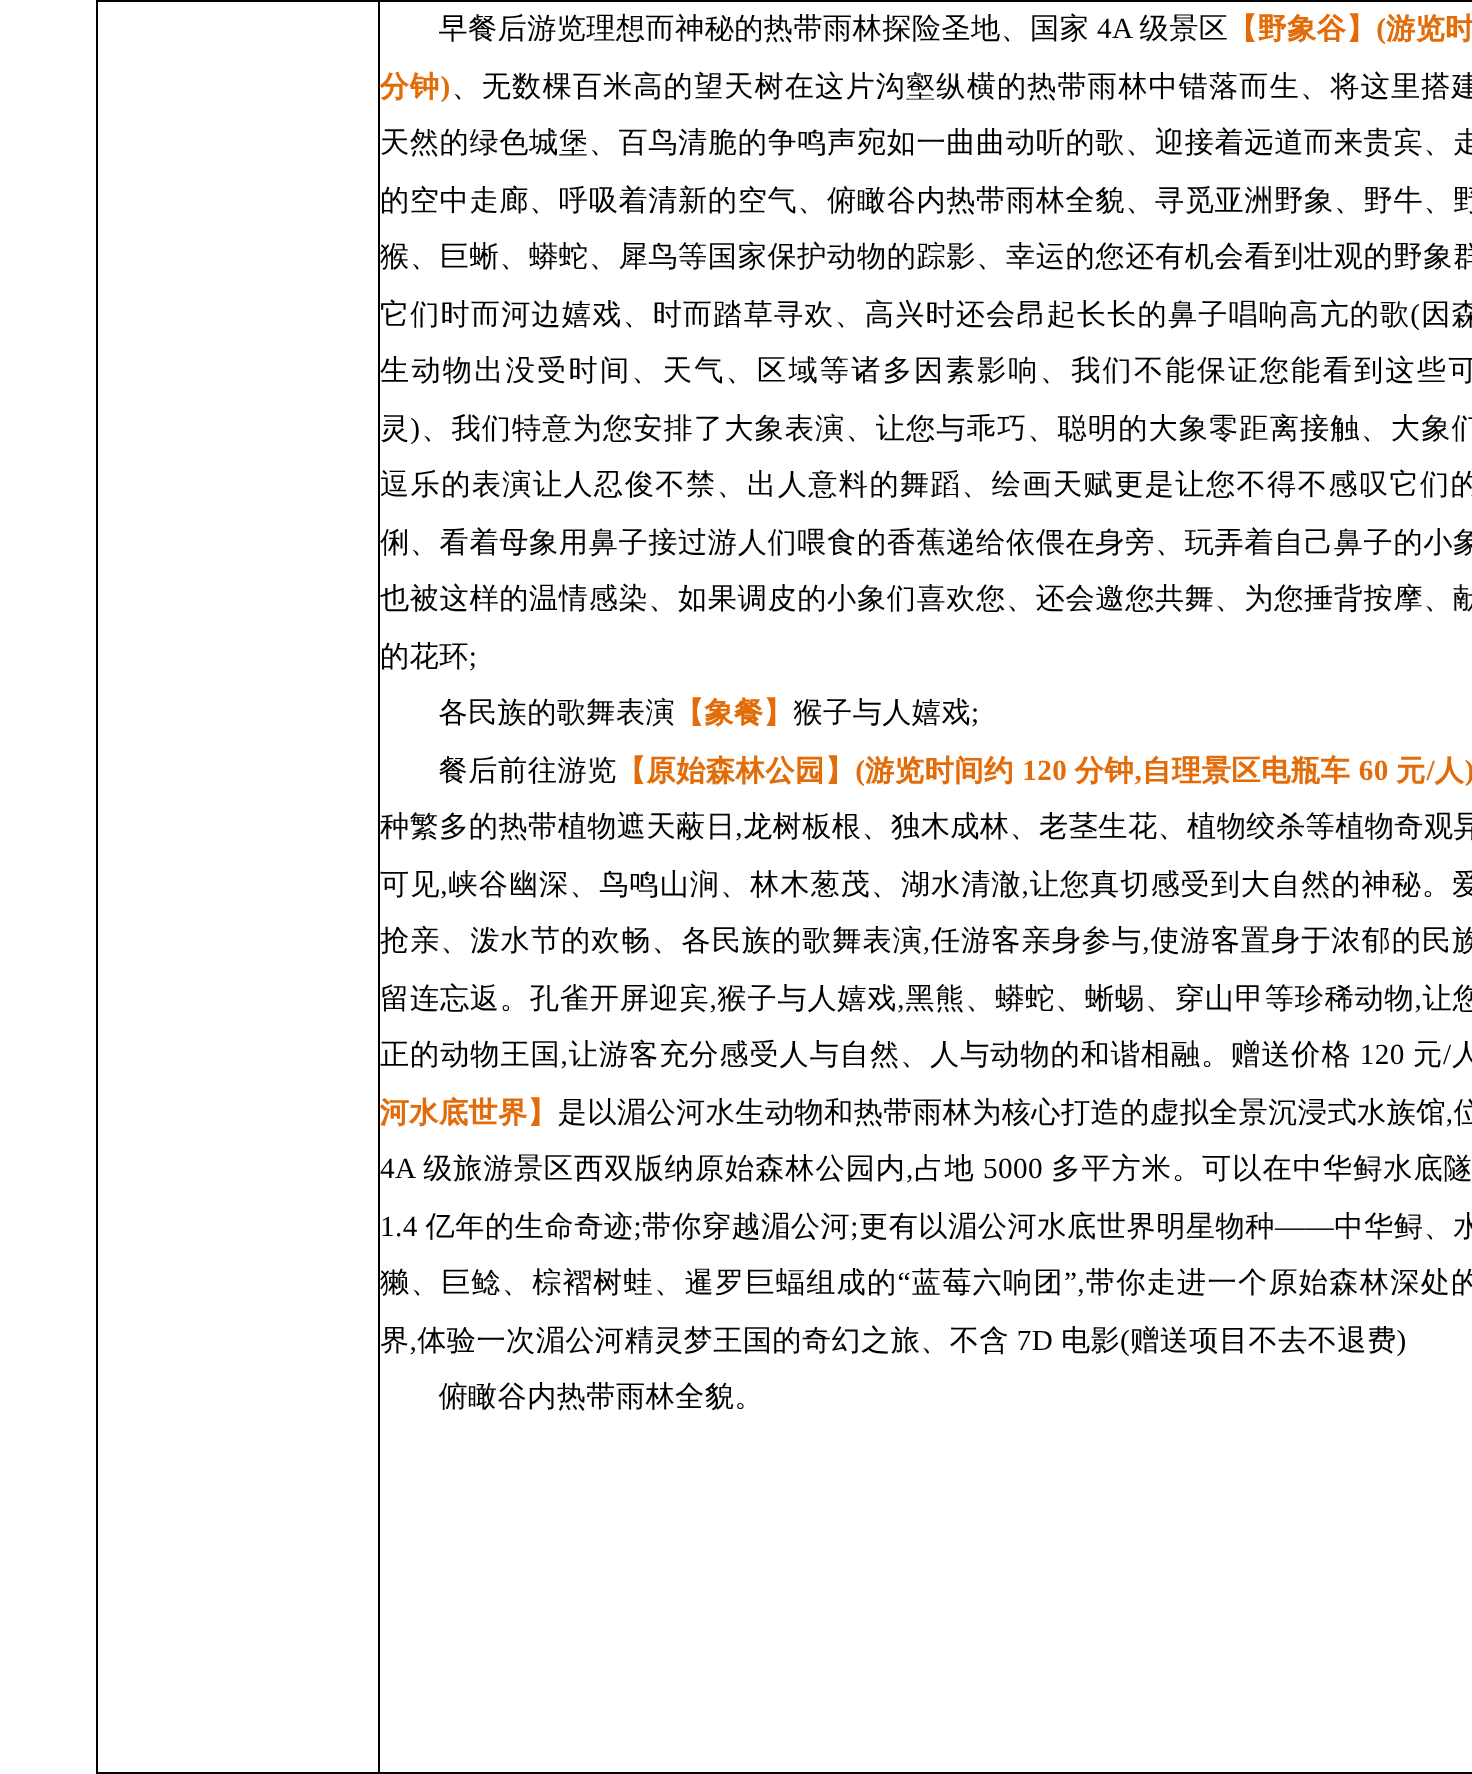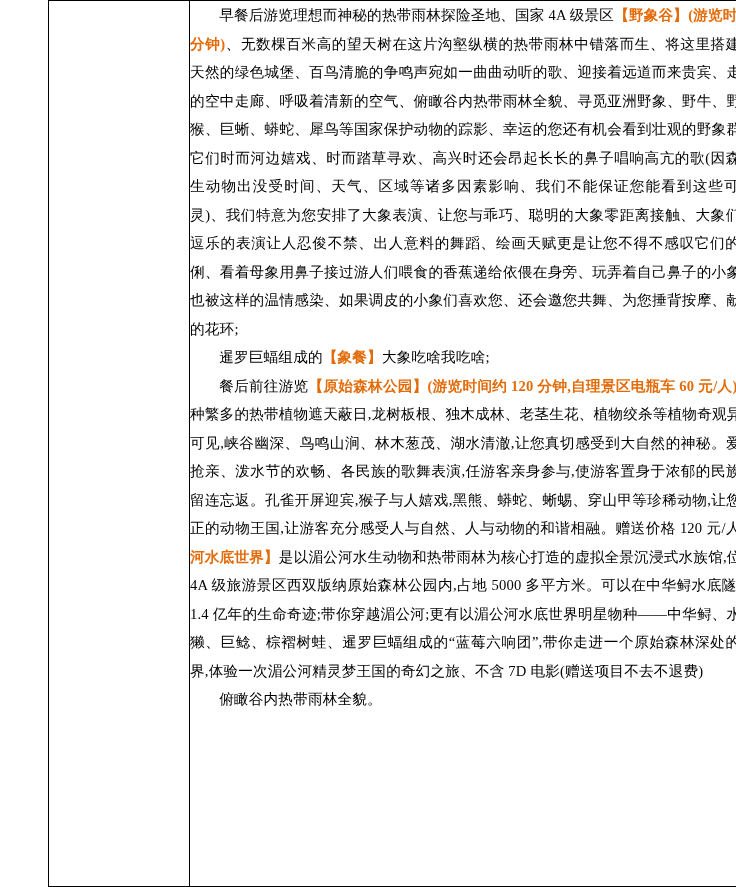--- a/index.html
+++ b/index.html
@@ -65,21 +65,21 @@
 <body>
 
 <div class="page">
   <table class="doc-table">
     <tbody>
         <tr>
       <td class="left-cell"></td>
       <td class="right-cell">
         <div id="paras">
               <div class="para indent"><span>早餐后游览理想而神秘的热带雨林探险圣地、国家 4A 级景区</span><span class="hl">【野象谷】(游览时间约 90 分钟)</span><span>、无数棵百米高的望天树在这片沟壑纵横的热带雨林中错落而生、将这里搭建成一座天然的绿色城堡、百鸟清脆的争鸣声宛如一曲曲动听的歌、迎接着远道而来贵宾、走进神秘的空中走廊、呼吸着清新的空气、俯瞰谷内热带雨林全貌、寻觅亚洲野象、野牛、野猪、猕猴、巨蜥、蟒蛇、犀鸟等国家保护动物的踪影、幸运的您还有机会看到壮观的野象群出没、它们时而河边嬉戏、时而踏草寻欢、高兴时还会昂起长长的鼻子唱响高亢的歌(因森林内野生动物出没受时间、天气、区域等诸多因素影响、我们不能保证您能看到这些可爱的精灵)、我们特意为您安排了大象表演、让您与乖巧、聪明的大象零距离接触、大象们可爱、逗乐的表演让人忍俊不禁、出人意料的舞蹈、绘画天赋更是让您不得不感叹它们的聪明伶俐、看着母象用鼻子接过游人们喂食的香蕉递给依偎在身旁、玩弄着自己鼻子的小象、自己也被这样的温情感染、如果调皮的小象们喜欢您、还会邀您共舞、为您捶背按摩、献上美丽的花环;</span></div>
-              <div class="para indent"><span>暹罗巨蝠组成的</span><span class="hl">【象餐】</span><span>大象吃啥我吃啥;</span></div>
+              <div class="para indent"><span>各民族的歌舞表演</span><span class="hl">【象餐】</span><span>猴子与人嬉戏;</span></div>
               <div class="para indent"><span>餐后前往游览</span><span class="hl">【原始森林公园】(游览时间约 120 分钟,自理景区电瓶车 60 元/人)</span><span>,这里品种繁多的热带植物遮天蔽日,龙树板根、独木成林、老茎生花、植物绞杀等植物奇观异景随处可见,峡谷幽深、鸟鸣山涧、林木葱茂、湖水清澈,让您真切感受到大自然的神秘。爱伲寨的抢亲、泼水节的欢畅、各民族的歌舞表演,任游客亲身参与,使游客置身于浓郁的民族风情中留连忘返。孔雀开屏迎宾,猴子与人嬉戏,黑熊、蟒蛇、蜥蜴、穿山甲等珍稀动物,让您见识真正的动物王国,让游客充分感受人与自然、人与动物的和谐相融。赠送价格 120 元/人</span><span class="hl">【湄公河水底世界】</span><span>是以湄公河水生动物和热带雨林为核心打造的虚拟全景沉浸式水族馆,位于国家 4A 级旅游景区西双版纳原始森林公园内,占地 5000 多平方米。可以在中华鲟水底隧道,感受 1.4 亿年的生命奇迹;带你穿越湄公河;更有以湄公河水底世界明星物种——中华鲟、水母、水獭、巨鲶、棕褶树蛙、暹罗巨蝠组成的“蓝莓六响团”,带你走进一个原始森林深处的水底世界,体验一次湄公河精灵梦王国的奇幻之旅、不含 7D 电影(赠送项目不去不退费)</span></div>
               <div class="para indent"><span>俯瞰谷内热带雨林全貌。</span></div>
             </div>
       </td>
     </tr>
   </tbody>
     </table>
 </div>
 
 </body></html>

